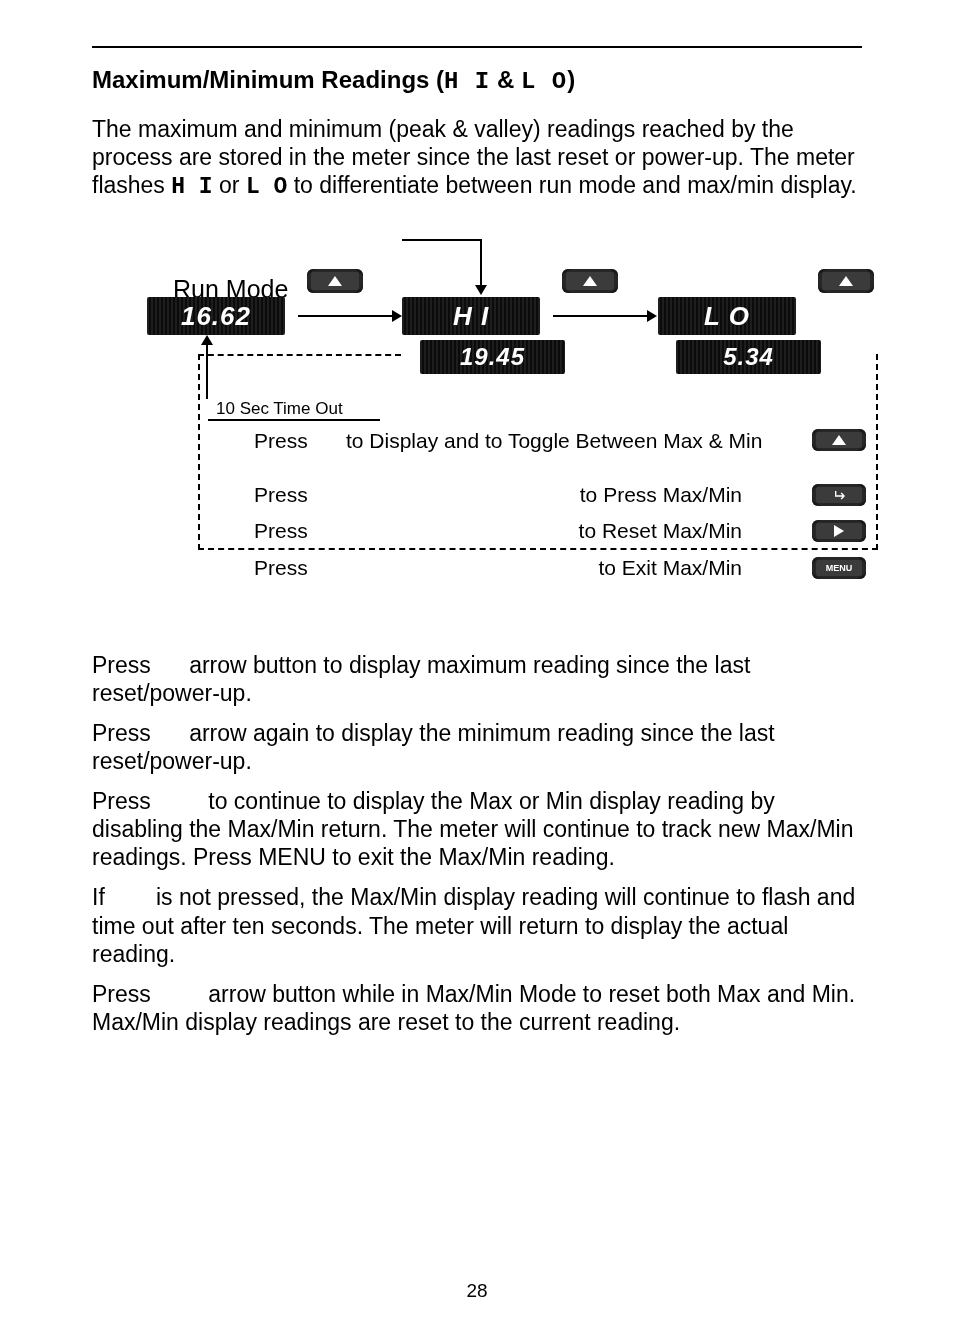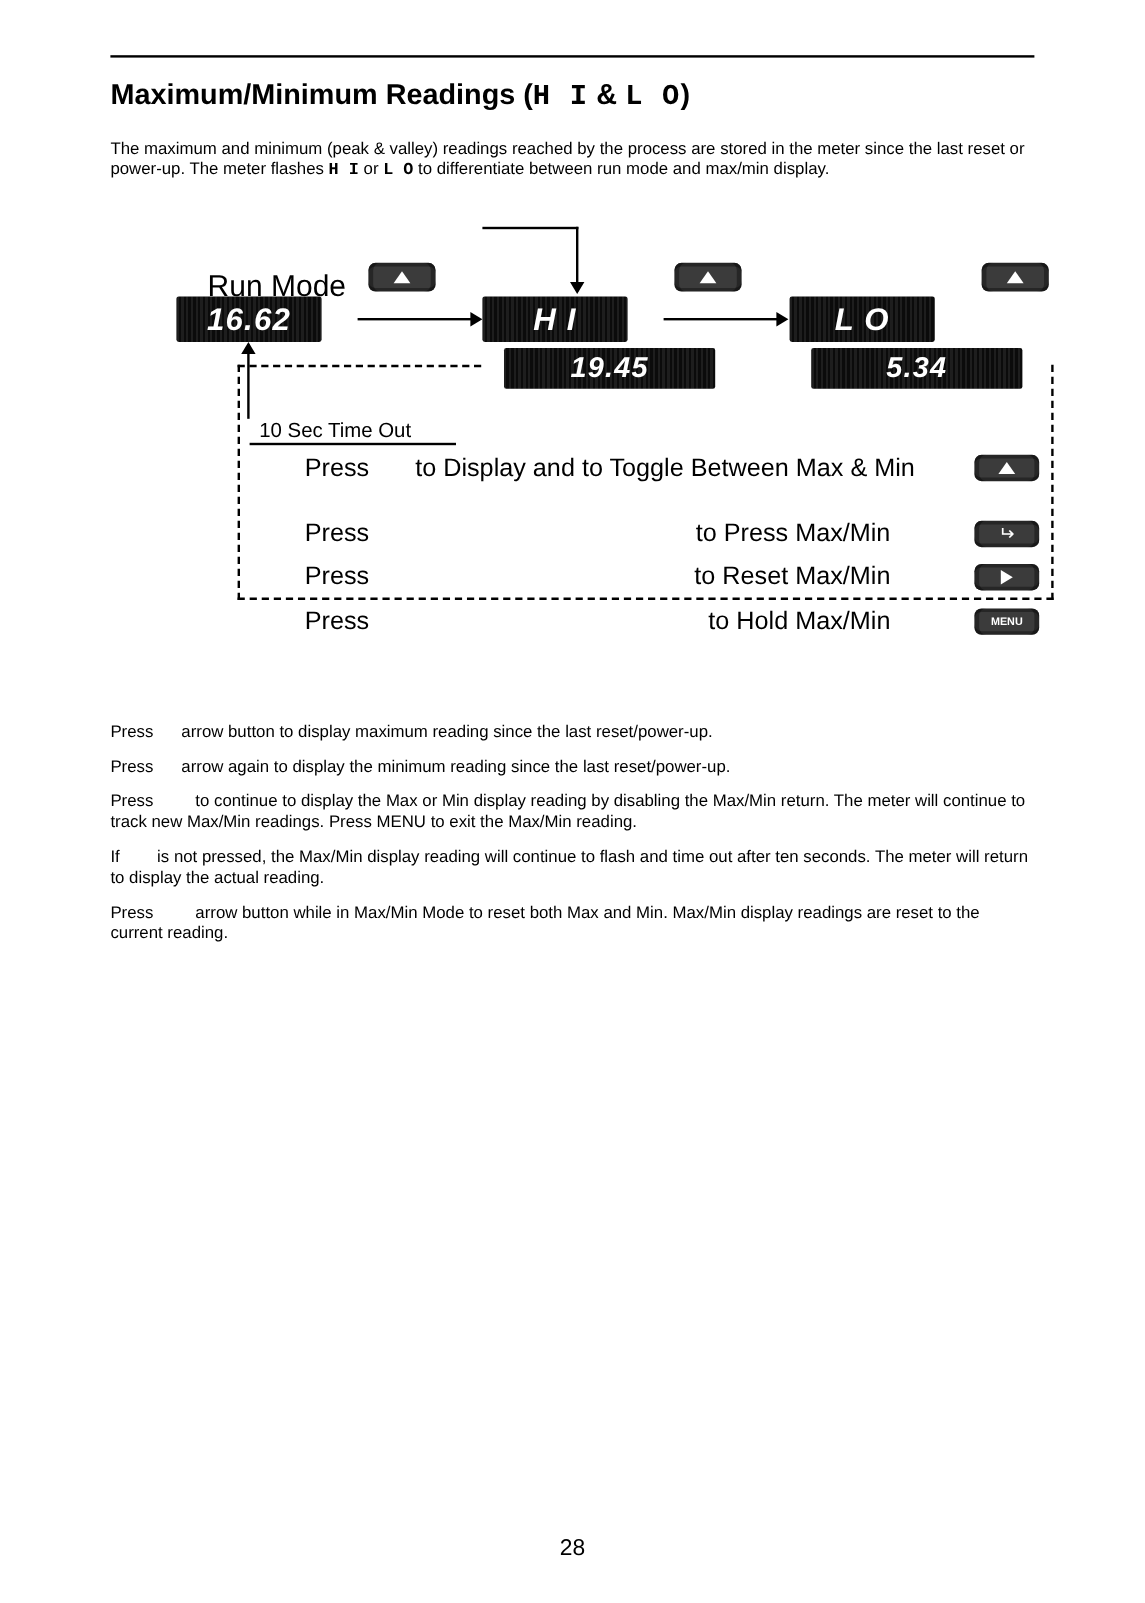--- a/index.html
+++ b/index.html
@@ -21,21 +21,21 @@
     font-weight: bold;
     margin-bottom: 20px;
   }
   .hilo {
     font-family: "Courier New", monospace;
     font-weight: bold;
     font-size: 24px;
     letter-spacing: 1px;
   }
   .body-text {
-    font-size: 14px;
+    font-size: 23px;
     line-height: 1.22;
     margin-bottom: 6px;
     margin-top: 12px;
   }
   .inline-mono {
     font-family: "Courier New", monospace;
     font-weight: bold;
   }
 
   
@@ -76,22 +76,22 @@
     color: #fff;
     display: flex;
     align-items: center;
     justify-content: center;
     font-family: "Arial Black", Arial, sans-serif;
     font-style: italic;
     font-weight: 900;
     letter-spacing: 1px;
     border-radius: 2px;
   }
-  .lcd-big { width: 121px; height: 38px; font-size: 26px; }
-  .lcd-med { width: 176px; height: 34px; font-size: 24px; }
+  .lcd-big { width: 138px; height: 38px; font-size: 26px; }
+  .lcd-med { width: 145px; height: 34px; font-size: 24px; }
 
   .lcd-hatching::before {
     content: "";
     position: absolute;
     inset: 0;
     background: repeating-linear-gradient(90deg, rgba(255,255,255,.08) 0 2px, transparent 2px 4px);
     pointer-events: none;
   }
 
   
@@ -302,21 +302,21 @@
     <span class="labelcol">Press</span>
     <span class="desccol">to Reset Max/Min</span>
     <span class="chipcol">
         <span class="chip chip-sm">
           <span class="tri-right"></span>
         </span>
       </span>
   </div>
   <div class="instr-row row-4">
     <span class="labelcol">Press</span>
-    <span class="desccol">to Hold Max/Min</span>
+    <span class="desccol">to Exit Max/Min</span>
     <span class="chipcol">
         <span class="chip chip-sm">
           <span class="menu">MENU</span>
         </span>
       </span>
   </div>
 </div>
 
 <p class="body-text" style="white-space: pre-wrap;">Press      arrow button to display maximum reading since the last reset/power-up.</p>
 <p class="body-text" style="white-space: pre-wrap;">Press      arrow again to display the minimum reading since the last reset/power-up.</p>

